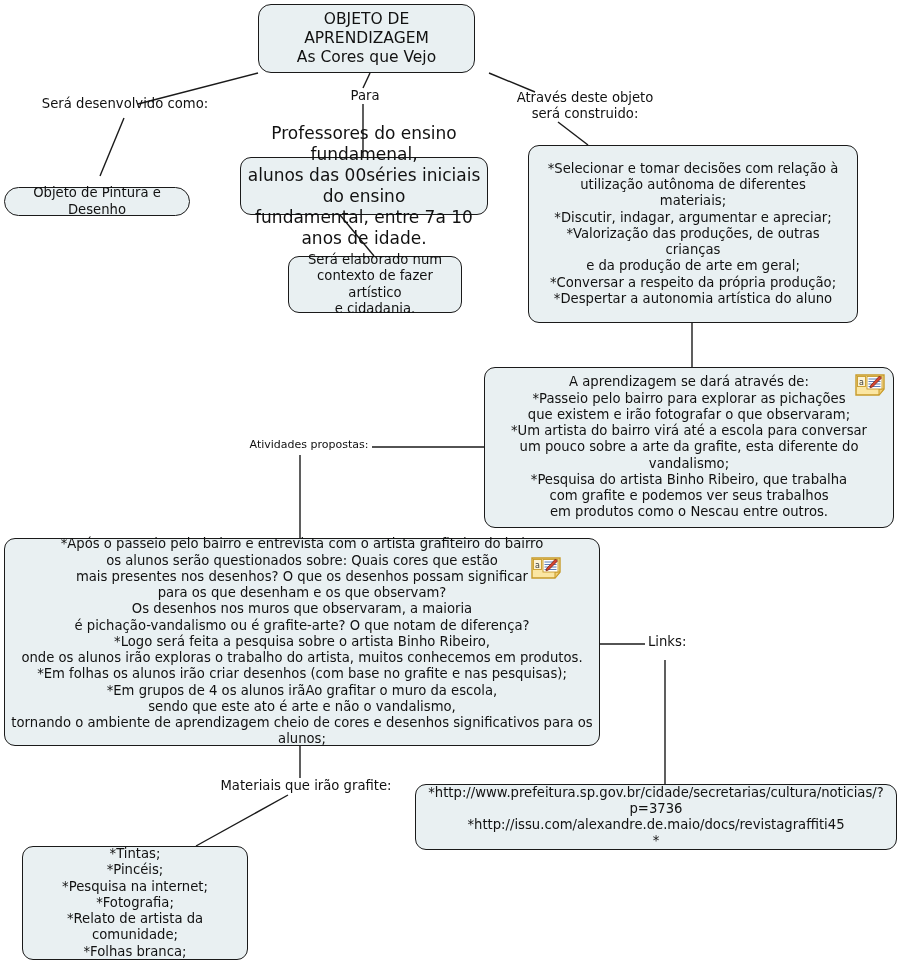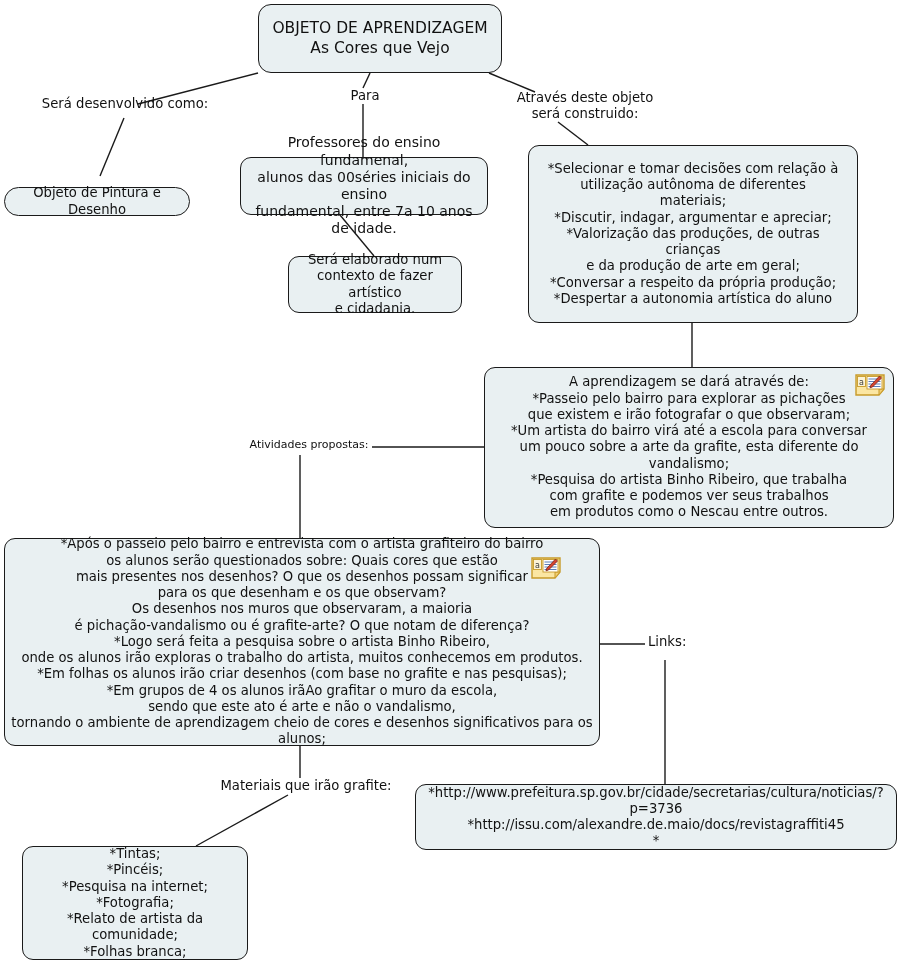--- a/index.html
+++ b/index.html
@@ -55,23 +55,23 @@
     white-space: pre-line;
     z-index: 3;
   }
   .note-icon {
     position: absolute;
     width: 30px;
     height: 22px;
     z-index: 4;
   }
   
-  .n-root      { left: 258px; top: 4px;   width: 244px; height: 69px;  font-size: 15.5px; border-radius: 13px; }
+  .n-root      { left: 258px; top: 4px;   width: 217px; height: 69px;  font-size: 15.5px; border-radius: 13px; }
   .n-pintura   { left: 4px;   top: 176px; width: 186px; height: 29px;  font-size: 13.2px; border-radius: 15px; margin-top: 11px; }
-  .n-prof      { left: 240px; top: 157px; width: 248px; height: 58px;  font-size: 14px; }
+  .n-prof      { left: 240px; top: 157px; width: 248px; height: 58px;  font-size: 17px; }
   .n-elaborado { left: 288px; top: 256px; width: 174px; height: 57px;  font-size: 13.2px; }
   .n-construido{ left: 528px; top: 145px; width: 330px; height: 178px; font-size: 13.2px; }
   .n-aprendiz  { left: 484px; top: 367px; width: 410px; height: 161px; font-size: 13.2px; }
   .n-ativid    { left: 4px;   top: 538px; width: 596px; height: 208px; font-size: 13.2px; }
   .n-links     { left: 415px; top: 784px; width: 482px; height: 66px;  font-size: 13.2px; }
   .n-materiais { left: 22px;  top: 846px; width: 226px; height: 114px; font-size: 13.2px; }
 
   .n-aprendiz .node-inner,
   .n-construido .node-inner { padding: 0 16px; }
 

